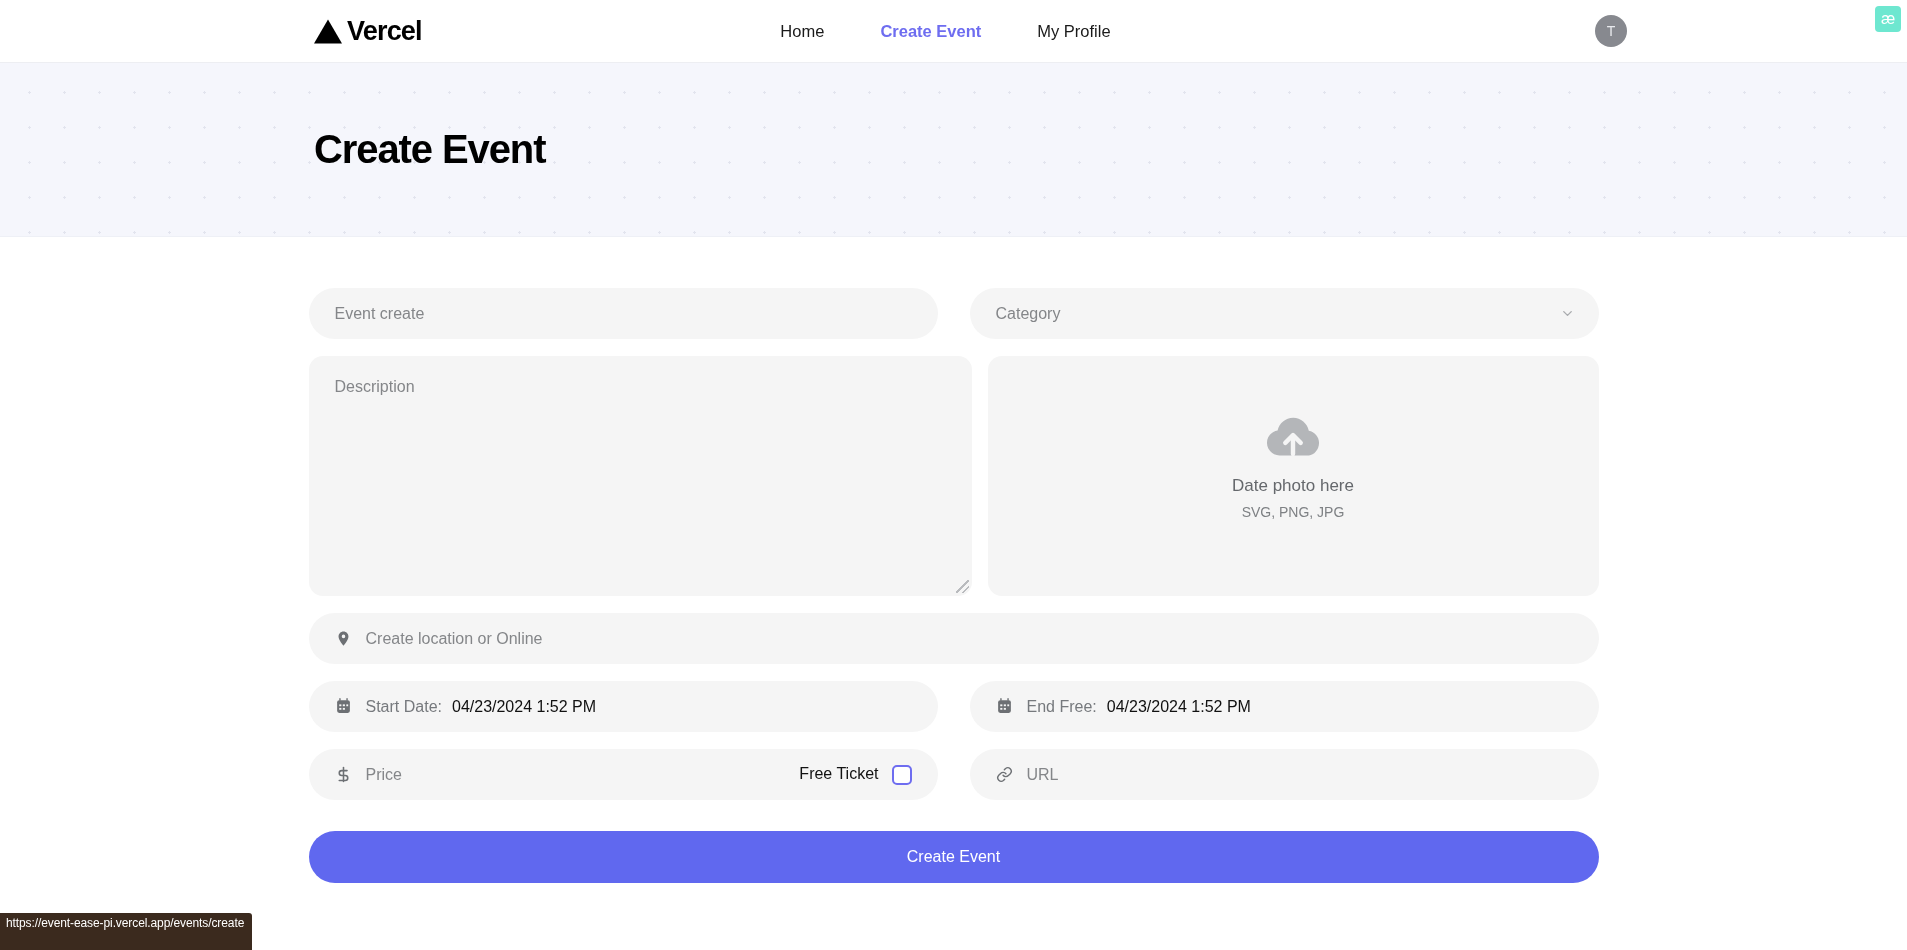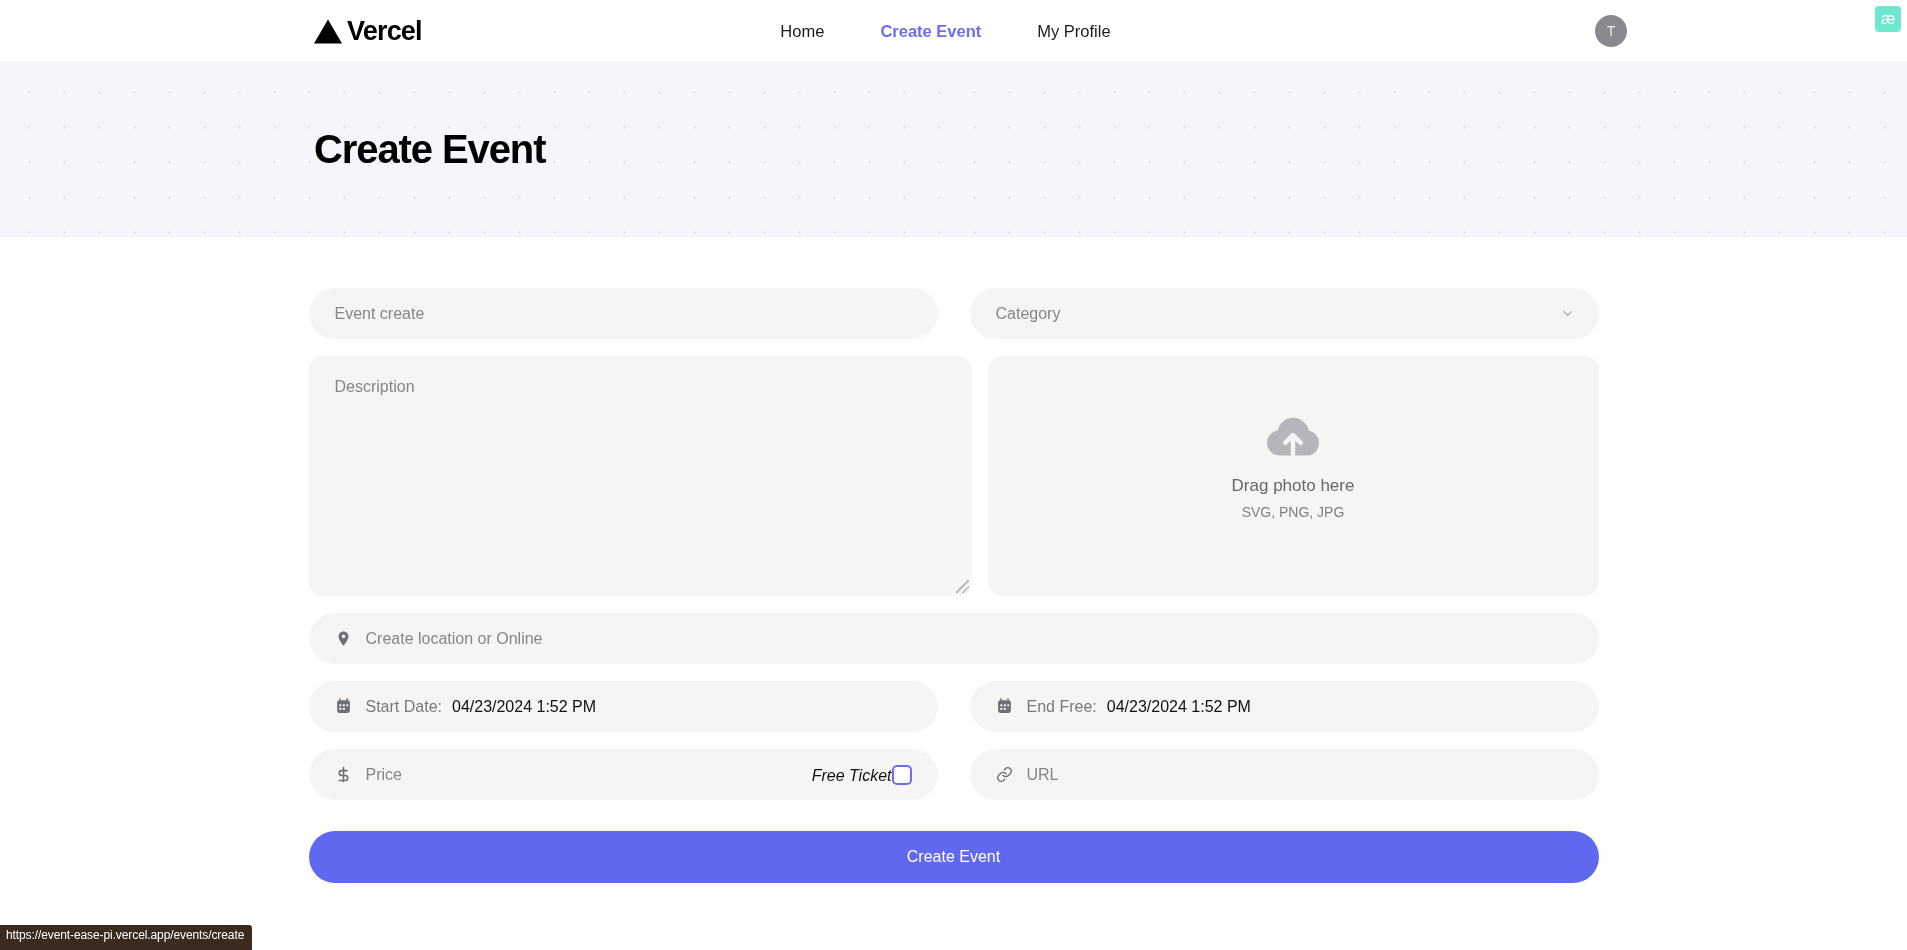--- a/index.html
+++ b/index.html
@@ -154,22 +154,22 @@
     display: flex;
     align-items: center;
   }
 
   .date-label { color: #76797d; font-size: 16px; margin-right: 10px; }
   .date-value { color: #111111; font-size: 16px; }
 
   .price-right {
     margin-left: auto;
     display: flex;
-    align-items: flex-end;
-    font-style: italic;
+    align-items: flex-start;
+    gap: 13px;
   }
   .free-label { color: #121212; font-size: 16px; }
   .checkbox {
     width: 20px; height: 20px;
     border: 2px solid #6e6df0;
     border-radius: 5px;
     background: #ffffff;
     cursor: pointer;
   }
 
@@ -234,21 +234,21 @@
     font-family: "Liberation Sans", sans-serif;
   }
 
   
   .statusbar {
     position: fixed;
     left: 0; bottom: 0;
     background: #3b2a1e;
     color: #ffffff;
     font-size: 12px;
-    padding: 3px 8px 8px 6px;
+    padding: 3px 8px 20px 6px;
     border-top-right-radius: 3px;
     font-family: "Liberation Sans", sans-serif;
     letter-spacing: -0.1px;
   }
 </style>
 </head>
 <body>
 
 <div class="header">
   <a class="brand">
@@ -299,21 +299,21 @@
     </div>
 
     <div class="upload">
       <span class="upload-icon">
         <svg width="54" height="46" viewBox="0 0 56 46" fill="currentColor">
           <path d="M44.5 40H14C6.8 40 1 34.2 1 27c0-6.5 4.8-11.9 11-12.8C13.6 6.9 20.2 1 28.2 1c8 0 14.6 5.9 16.2 13.4C50.4 15.4 55 20.7 55 27c0 7.2-5.3 13-10.5 13z"></path>
           <path d="M28 38.5V20" stroke="#f5f5f5" stroke-width="4.6" stroke-linecap="round" fill="none"></path>
           <path d="M20 27l8-8 8 8" stroke="#f5f5f5" stroke-width="4.6" stroke-linecap="round" stroke-linejoin="round" fill="none"></path>
         </svg>
       </span>
-      <div class="upload-title">Drag photo here</div>
+      <div class="upload-title">Date photo here</div>
       <div class="upload-sub">SVG, PNG, JPG</div>
     </div>
   </div>
 
   
   <div class="row">
     <div class="col">
       <div class="field">
         <span class="ico">
           <svg width="17" height="17" viewBox="0 0 24 24" fill="currentColor">

